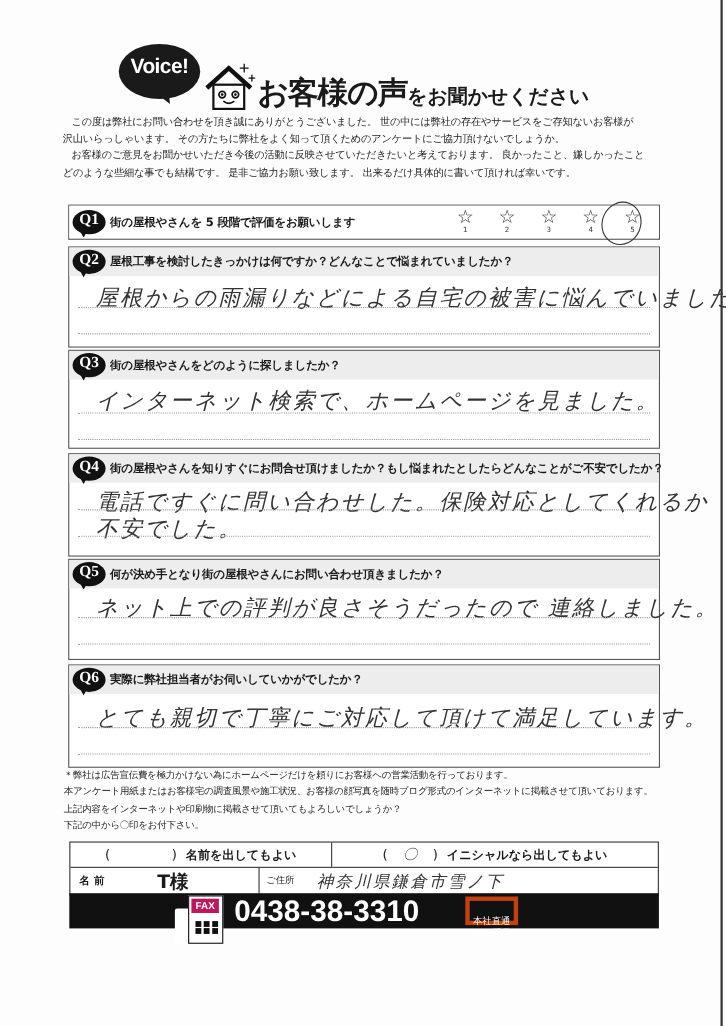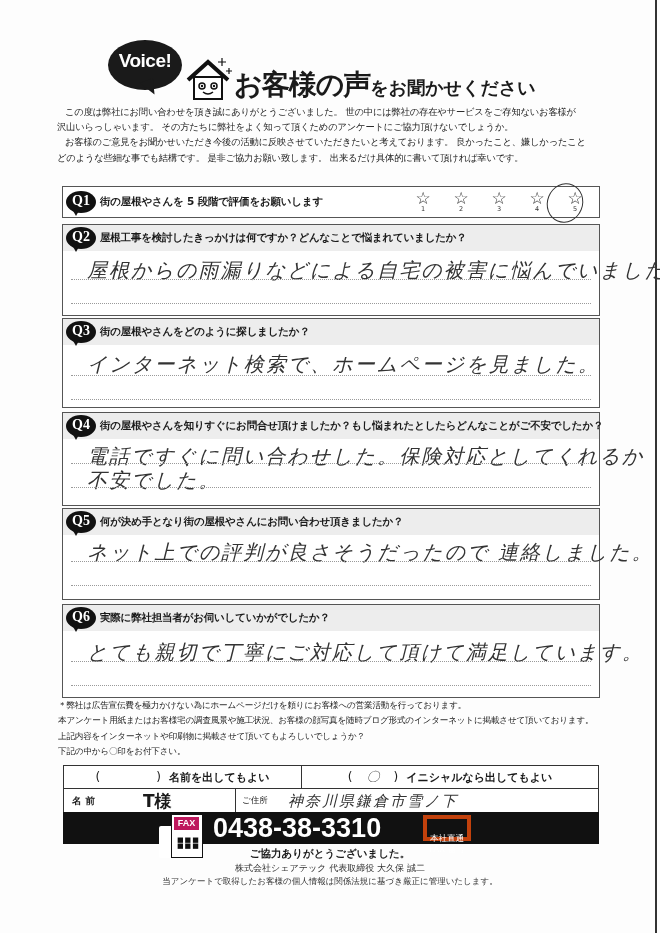--- a/index.html
+++ b/index.html
@@ -265,18 +265,13 @@
       <div class="fax-label">FAX</div>
       <div class="fax-keys">■■■ ■■■</div>
     </div>
     <div class="fax-number">0438-38-3310</div>
     <div class="fax-tag">
       <div>本社直通</div>
       <div>FAX 番号</div>
     </div>
   </div>
 
-  <div class="footer">
-    <div class="thanks">ご協力ありがとうございました。</div>
-    <div class="company">株式会社シェアテック 代表取締役 大久保 誠二</div>
-    <div class="privacy">当アンケートで取得したお客様の個人情報は関係法規に基づき厳正に管理いたします。</div>
-  </div>
 </div>
 
 </body></html>

